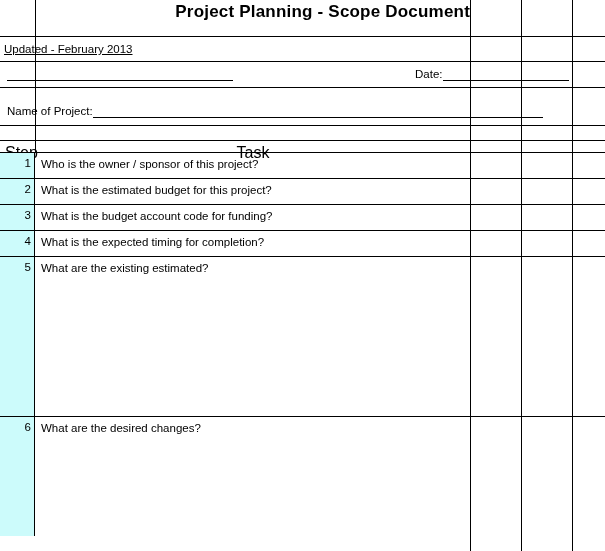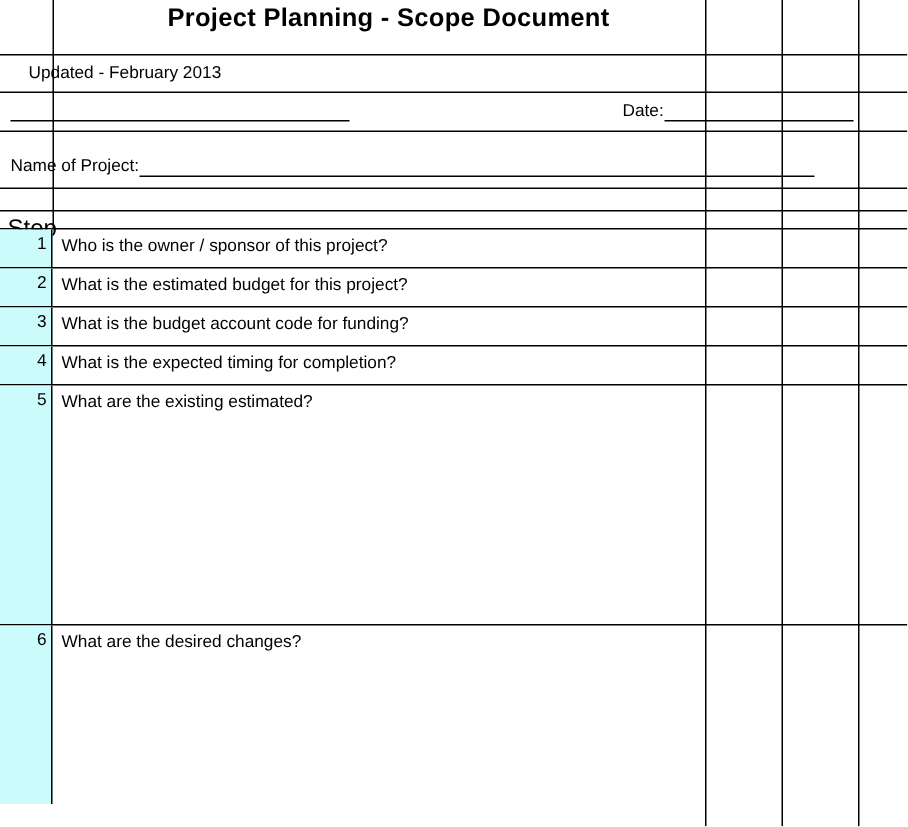--- a/index.html
+++ b/index.html
@@ -26,25 +26,24 @@
     width: 0;
     border-left: 1px solid #000000;
   }
 
   
   .title {
     position: absolute;
     left: 0;
     top: 2px;
     width: 470px;
-    text-align: center;
+    text-align: right;
     font-size: 17px;
     font-weight: bold;
     letter-spacing: 0.2px;
-    padding-left: 24px;
   }
 
   
   .hline {
     position: absolute;
     left: 0;
     height: 0;
     border-top: 1px solid #000000;
   }
 
@@ -116,36 +115,37 @@
   <div class="vline" style="left:521px; top:152px; height:399px;"></div>
 
   <div class="title">Project Planning - Scope Document</div>
 
   <div class="hline" style="top:36px; width:605px;"></div>
   <div class="hline" style="top:61px; width:605px;"></div>
   <div class="hline" style="top:87px; width:605px;"></div>
   <div class="hline" style="top:125px; width:605px;"></div>
   <div class="hline" style="top:140px; width:605px;"></div>
 
-  <div class="meta" style="left:19px; top:43px;">
+  <div class="meta" style="left:4px; top:43px;text-decoration:underline;">
     <span>Updated -  February 2013</span>
   </div>
 
   <div class="meta" style="left:7px; top:68px;">
     <span class="u" style="width:226px;">&nbsp;</span>
   </div>
   <div class="meta" style="left:415px; top:68px;">
     <span>Date:</span><span class="u" style="width:126px;">&nbsp;</span>
   </div>
 
   <div class="meta" style="left:7px; top:105px;">
     <span>Name of Project:</span><span class="u" style="width:450px;">&nbsp;</span>
   </div>
 
   <div class="colhead" style="left:5px; top:144px;">Step</div>
+  <div class="colhead" style="left:36px; top:144px; width:434px; text-align:center;"><span>Task</span></div>
 
   <div class="rows">
 
     <div class="row">
       <div class="step">1</div>
       <div class="task">Who is the owner / sponsor of this project?</div>
     </div>
 
     <div class="row">
       <div class="step">2</div>

